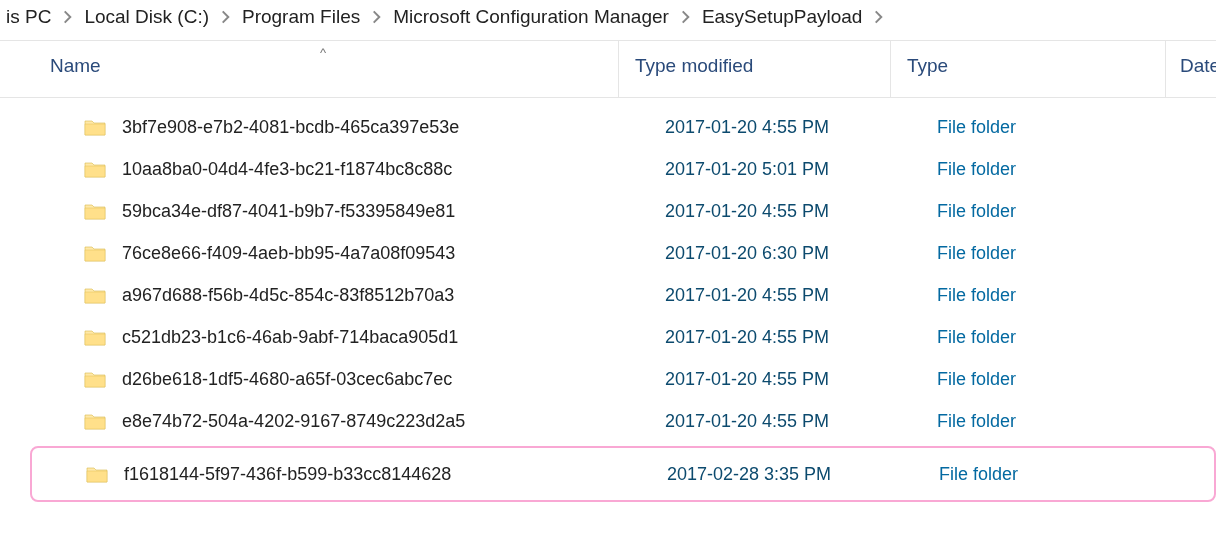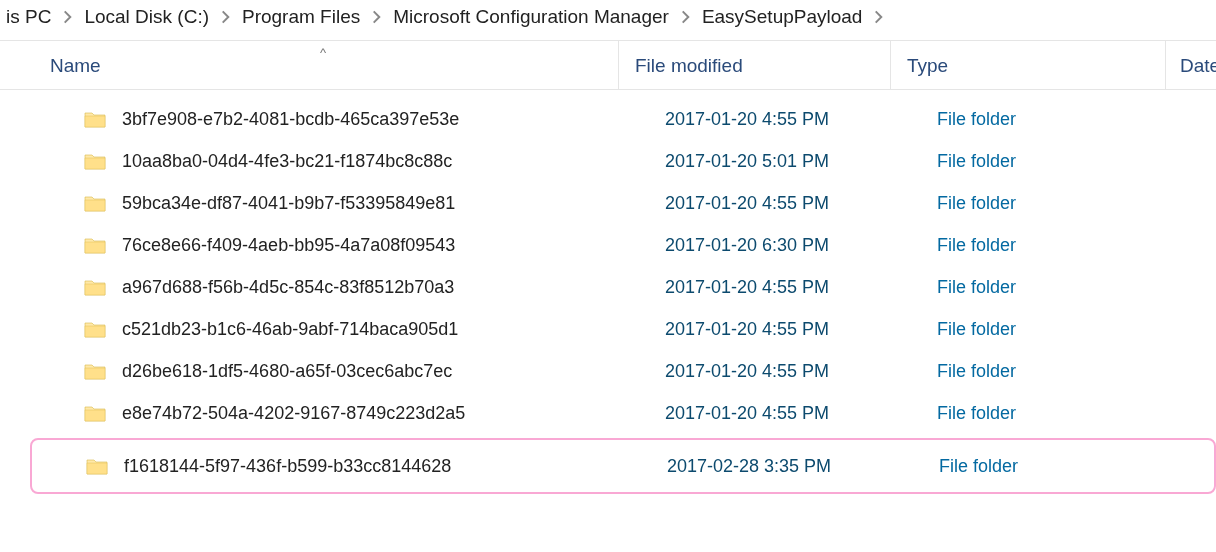--- a/index.html
+++ b/index.html
@@ -29,21 +29,21 @@
       font-size: 14px;
       display: inline-flex;
       align-items: center;
     }
     .breadcrumb .chev svg { width: 9px; height: 14px; }
     .header-row {
       display: flex;
       align-items: center;
       border-top: 1px solid #e5e5e5;
       border-bottom: 1px solid #e5e5e5;
-      height: 50px;
+      height: 58px;
       color: #2a4a7a;
       font-size: 19px;
       position: relative;
     }
     .vsep {
       position: absolute;
       top: 0;
       bottom: 0;
       width: 1px;
       background: #e5e5e5;
@@ -118,21 +118,21 @@
       <svg viewBox="0 0 6 10">
         <path d="M1 1 L5 5 L1 9" fill="none" stroke="#888" stroke-width="1.4"></path>
       </svg>
     </span>
   </div>
 
 <div class="header-row">
   <span class="col-name-h">Name</span>
   <span class="sort-ind">^</span>
   <span class="vsep" style="left:618px"></span>
-  <span class="col-date-h">File modified</span>
+  <span class="col-date-h">Type modified</span>
   <span class="vsep" style="left:890px"></span>
   <span class="col-type-h">Type</span>
   <span class="vsep" style="left:1165px"></span>
   <span class="col-size-h">Date</span>
 </div>
 
 <div class="list" id="list">
     <div class="row">
       <span class="folder-icon">
         <svg viewBox="0 0 22 18">

